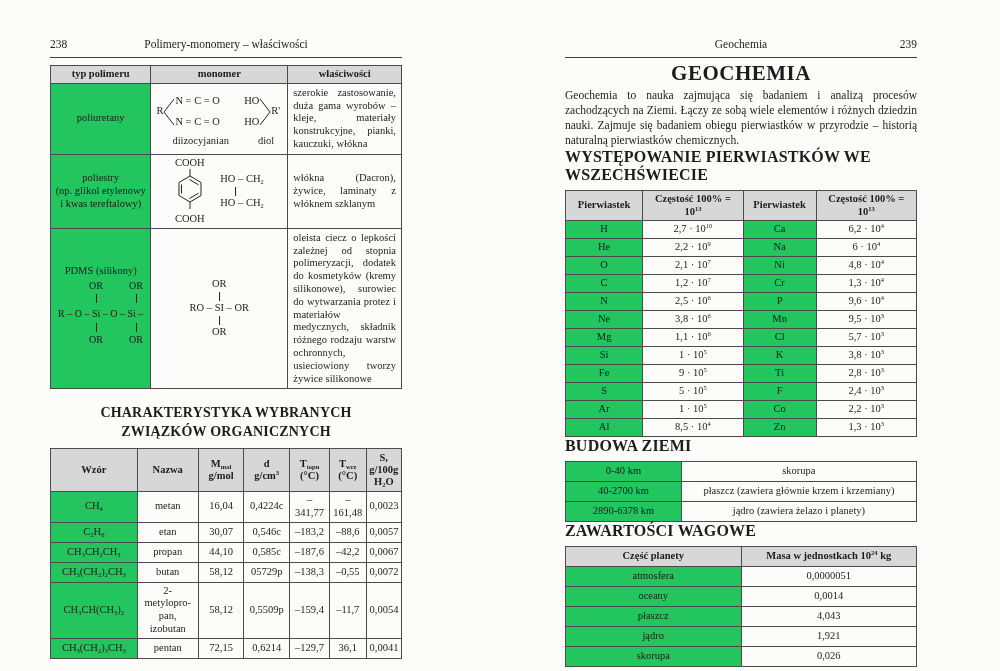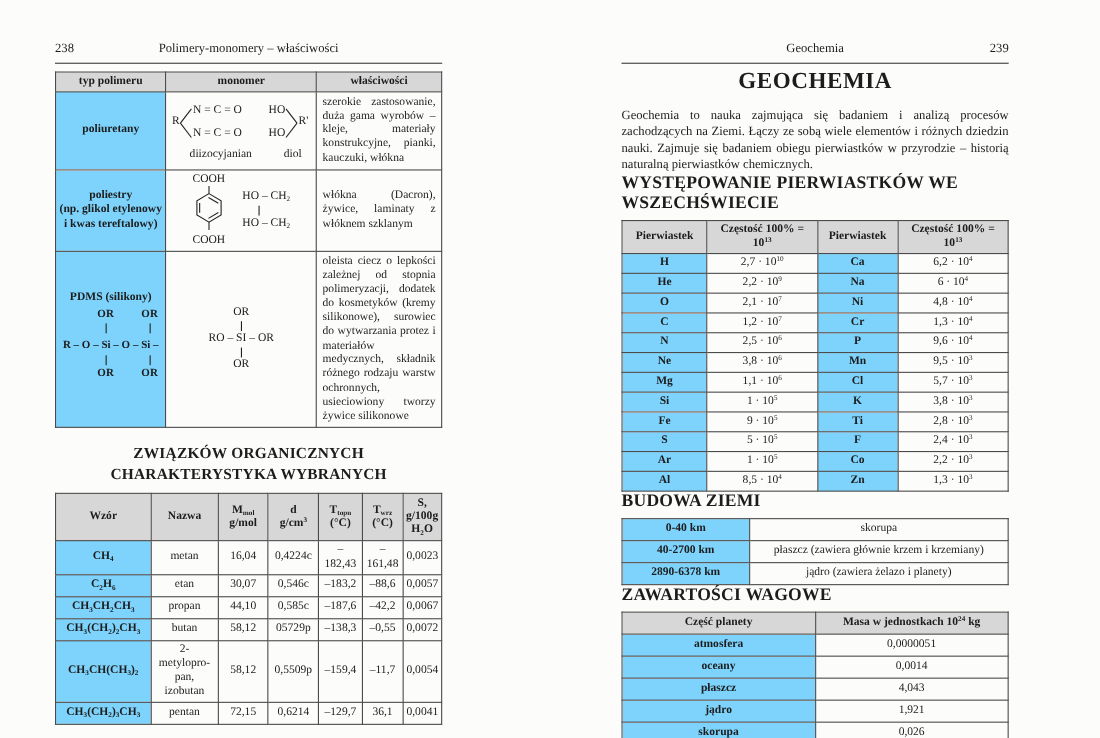--- a/index.html
+++ b/index.html
@@ -27,21 +27,21 @@
   th, td {
     border:1px solid #4b4b4b;
     font-size:10.5px;
     padding:2px 3px;
     text-align:center;
     vertical-align:middle;
     line-height:1.22;
     overflow:hidden;
   }
   th { background:#d7d7d7; font-weight:bold; }
-  td.shade { background:#7dd3fc;font-weight:bold; }
+  td.shade { background:#22c55e; }
   sub, sup { font-size:0.62em; line-height:0; }
   sub { vertical-align:-0.3em; }
   sup { vertical-align:0.55em; }
 
   .polymer-table { margin-top:13px; }
   .polymer-table td.props { text-align:justify; padding:3px 5px; hyphens:none; }
 
   
   .mono-urethane { display:flex; justify-content:space-between; align-items:center; padding:2px 6px 0 4px; }
   .diizo, .diol { display:flex; align-items:center; }
@@ -70,21 +70,21 @@
   .mono-pdms .vbond { margin:1px 0; }
 
   
   .org-title { margin-top:15px; text-align:center; font-weight:bold; font-size:14px; line-height:1.3; letter-spacing:0.2px; }
   .organic-table { margin-top:7px; }
   .organic-table th { font-size:10.5px; line-height:1.15; padding:3px 2px; }
   .organic-table td { height:15px; }
 
   
   .geo-title { margin-top:9px; text-align:center; font-weight:bold; font-size:21px; letter-spacing:0.5px; }
-  .geo-intro { margin-top:12px; font-size:11.5px; line-height:1.3; text-align:justify; }
+  .geo-intro { margin-top:2px; font-size:11.5px; line-height:1.3; text-align:justify; }
   .section-heading { margin-bottom:6px; font-weight:bold; font-size:16px; letter-spacing:0.2px; }
   .elements-table td { height:13px; }
   .earth-table td, .mass-table td { height:15px; }
   .mass-table th { padding:3px 2px; }
 </style>
 </head>
 <body>
 
 <div class="spread">
 
@@ -195,22 +195,22 @@
               <div class="vbond"></div>
               <div>OR</div>
             </div>
           </td>
           <td class="props">oleista ciecz o lepkości zależnej od stopnia polimeryzacji, dodatek do kosmetyków (kremy silikonowe), surowiec do wytwarzania protez i materiałów medycznych, składnik różnego rodzaju warstw ochronnych, usieciowiony tworzy żywice silikonowe</td>
         </tr>
       </tbody>
     </table>
 
     <div class="org-title">
+      <div>CHARAKTERYSTYKA WYBRANYCH</div>
       <div>ZWIĄZKÓW ORGANICZNYCH</div>
-      <div>CHARAKTERYSTYKA WYBRANYCH</div>
     </div>
 
     <table class="organic-table">
       <colgroup>
         <col style="width:24.7%">
           <col style="width:17.4%">
           <col style="width:13%">
           <col style="width:13%">
         <col style="width:11.4%">
           <col style="width:10.4%">
@@ -226,21 +226,21 @@
           <th>T<sub>wrz</sub><br>(°C)</th>
           <th>S, g/100g<br>H<sub>2</sub>O</th>
         </tr>
       </thead>
       <tbody>
           <tr>
             <td class="shade">CH<sub>4</sub></td>
             <td>metan</td>
             <td>16,04</td>
             <td>0,4224c</td>
-            <td>–182,43</td>
+            <td>–341,77</td>
             <td>–161,48</td>
             <td>0,0023</td>
           </tr>
           <tr>
             <td class="shade">C<sub>2</sub>H<sub>6</sub></td>
             <td>etan</td>
             <td>30,07</td>
             <td>0,546c</td>
             <td>–183,2</td>
             <td>–88,6</td>

